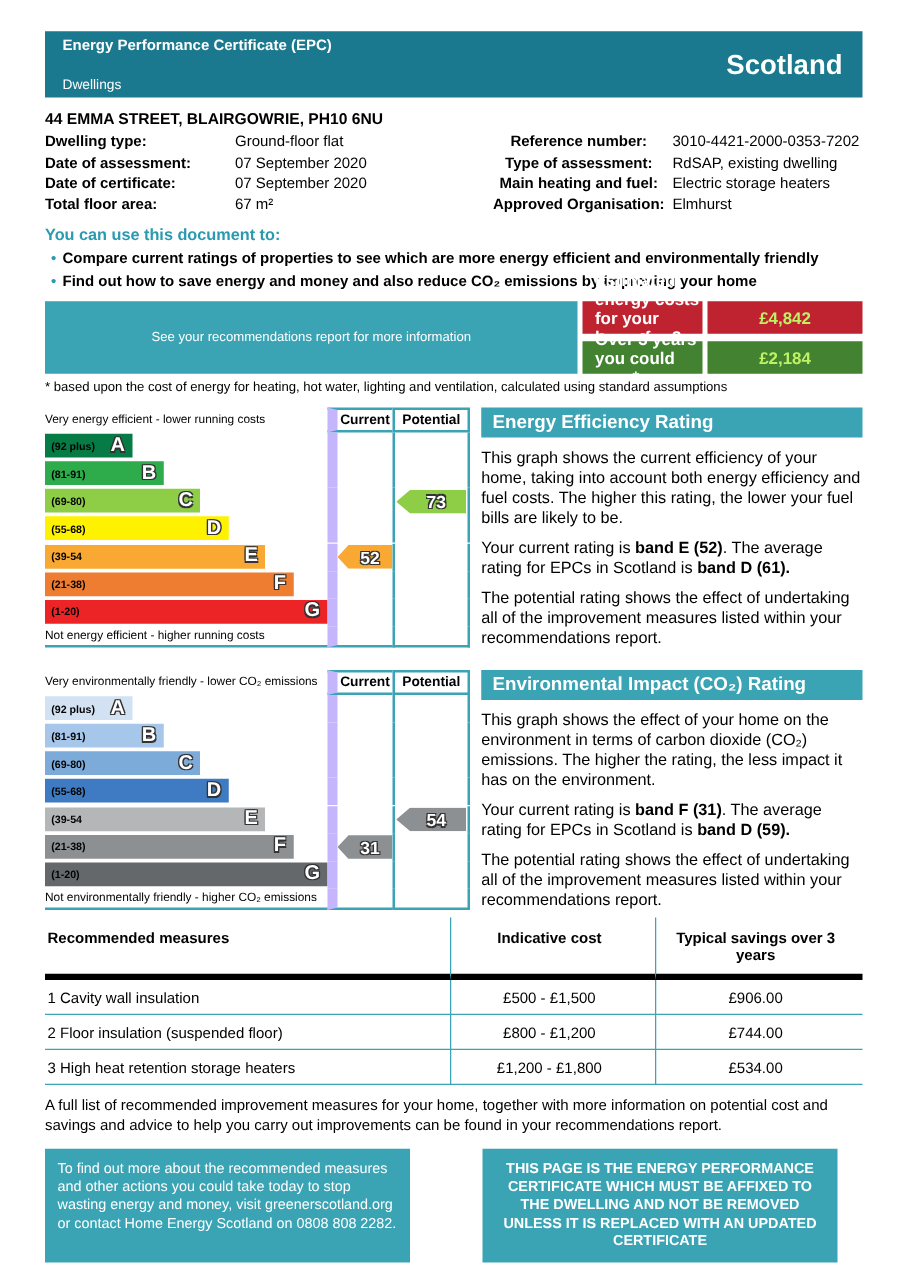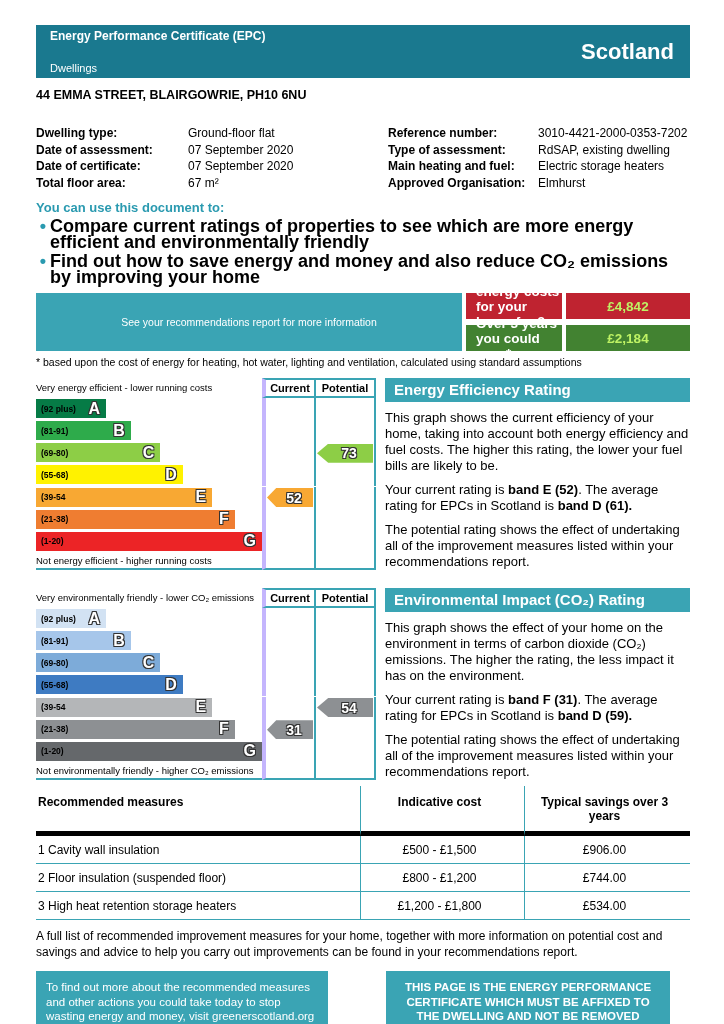--- a/index.html
+++ b/index.html
@@ -8,50 +8,50 @@
 
   
   .topbar { background: #1a798f; color: #fff; height: 53px; display: flex; justify-content: space-between; align-items: center; padding: 0 16px 0 14px; }
   .topbar-left { display: flex; flex-direction: column; justify-content: center; }
   .topbar-title { font-size: 12px; font-weight: bold; }
   .topbar-sub { font-size: 11px; margin-top: 19px; }
   .topbar-region { font-size: 22px; font-weight: bold; }
   .address { font-size: 12.5px; font-weight: bold; margin-top: 10px; }
 
   
-  .details { display: flex; margin-top: 23px; font-size: 12px; }
+  .details { display: flex; margin-top: 3px; font-size: 12px; }
   .details .col-l { width: 352px; }
-  .details .col-r { flex: 1; }
+  .details .col-r { flex: 1; text-align: center; }
   .drow { display: flex; line-height: 16.5px; }
   .dlabel { font-weight: bold; }
   .col-l .dlabel { width: 152px; }
   .col-r .dlabel { width: 150px; }
 
   
   .usage { margin-top: 9px; }
   .usage-heading { color: #2a9ab0; font-weight: bold; font-size: 13px; }
-  .bullet-row { display: flex; font-size: 18px; font-weight: bold; line-height: 16px; margin-top: 3px; }
+  .bullet-row { display: flex; font-size: 12px; font-weight: bold; line-height: 16px; margin-top: 3px; }
   .bullet-row .bullet { color: #2a9ab0; width: 14px; text-align: center; flex: 0 0 14px; }
   .bullet-row .bullet::before { content: "•"; }
 
   
   .costs { display: grid; grid-template-columns: 1fr 96px 124px; column-gap: 4px; row-gap: 6px; margin-top: 8px; }
   .cost-label { color: #fff; font-weight: bold; font-size: 13.5px; display: flex; align-items: center; padding-left: 10px; height: 26px; }
   .cost-value { color: #bef264; font-weight: bold; font-size: 13.5px; display: flex; align-items: center; justify-content: center; height: 26px; }
   .bg-red { background: #bf2330; }
   .bg-green { background: #428231; }
   .cost-side { grid-row: 1 / span 2; background: #3aa4b4; color: #fff; font-size: 10.5px; text-align: center; display: flex; align-items: center; justify-content: center; padding: 2px 8px; line-height: 12.5px; }
   .footnote { font-size: 10.5px; margin-top: 5px; }
 
   
   .chart-row { display: flex; gap: 9px; margin-top: 10px; }
   .chart { width: 340px; display: grid; grid-template-columns: 1fr 52px 62px; flex: 0 0 340px; }
   .c-cap { font-size: 9.5px; display: flex; align-items: center; padding-bottom: 2px; }
   .c-colhead { font-size: 11px; font-weight: bold; text-align: center; border-top: 2px solid #3aa4b4; border-bottom: 2px solid #3aa4b4; height: 20px; line-height: 17px; }
-  .col-c { border-left: 4px solid #c4b5fd; }
+  .col-c { border-left: 8px solid #c4b5fd; }
   .col-p { border-left: 2px solid #3aa4b4; border-right: 2px solid #3aa4b4; }
   .c-band { height: 22px; padding: 1px 0 2px 0; }
   .c-cell { height: 22px; display: flex; align-items: center; justify-content: center; }
   .band-bar { height: 19px; display: flex; align-items: center; justify-content: space-between; padding: 0 6px 0 5px; }
   .band-range { font-size: 8.5px; font-weight: bold; white-space: nowrap; }
   .band-letter { font-size: 16px; font-weight: bold; color: #fff; line-height: 1;
     text-shadow: -1px -1px 0 #333, 1px -1px 0 #333, -1px 1px 0 #333, 1px 1px 0 #333; }
   .arrow { width: 46px; height: 19px; display: flex; align-items: center; justify-content: center; padding-left: 8px;
     clip-path: polygon(0 50%, 20% 0, 100% 0, 100% 100%, 20% 100%); }
   .col-p .arrow { width: 56px; }

